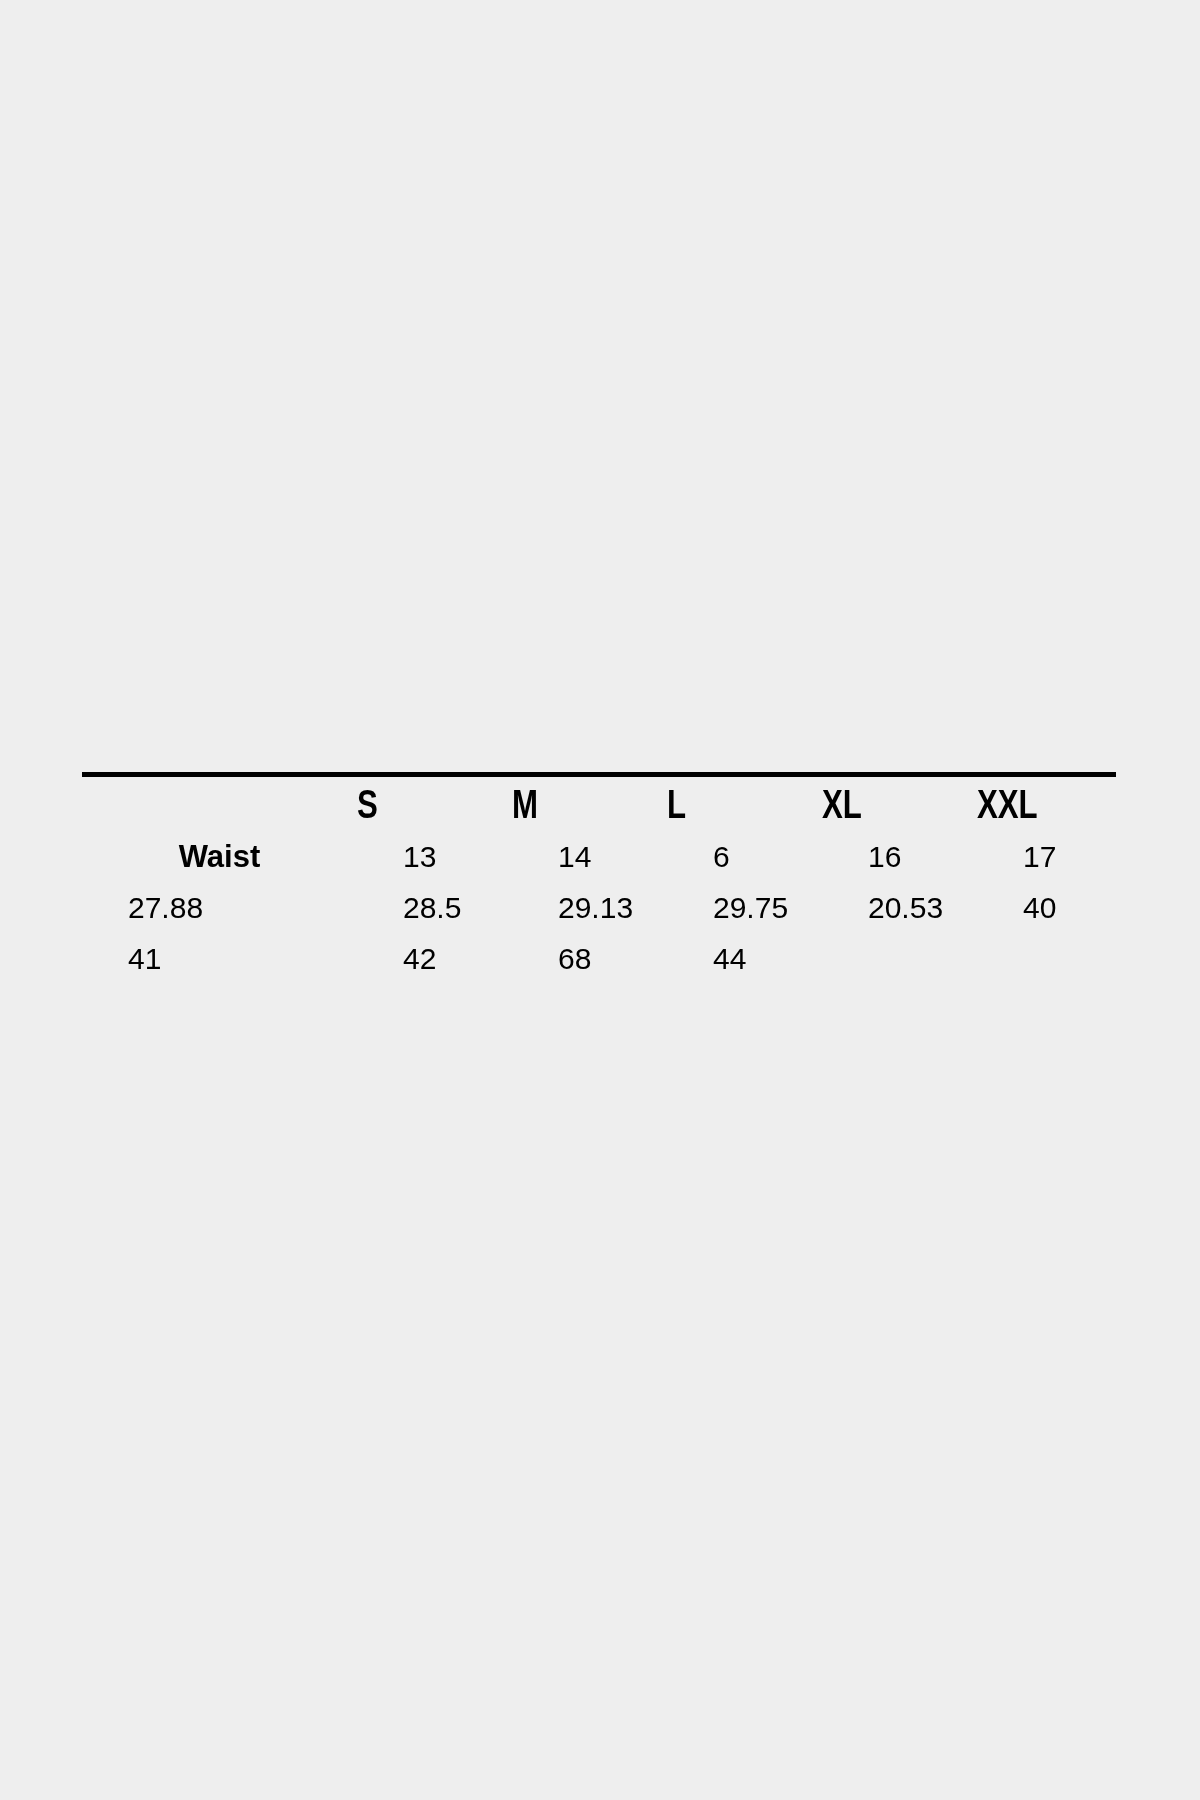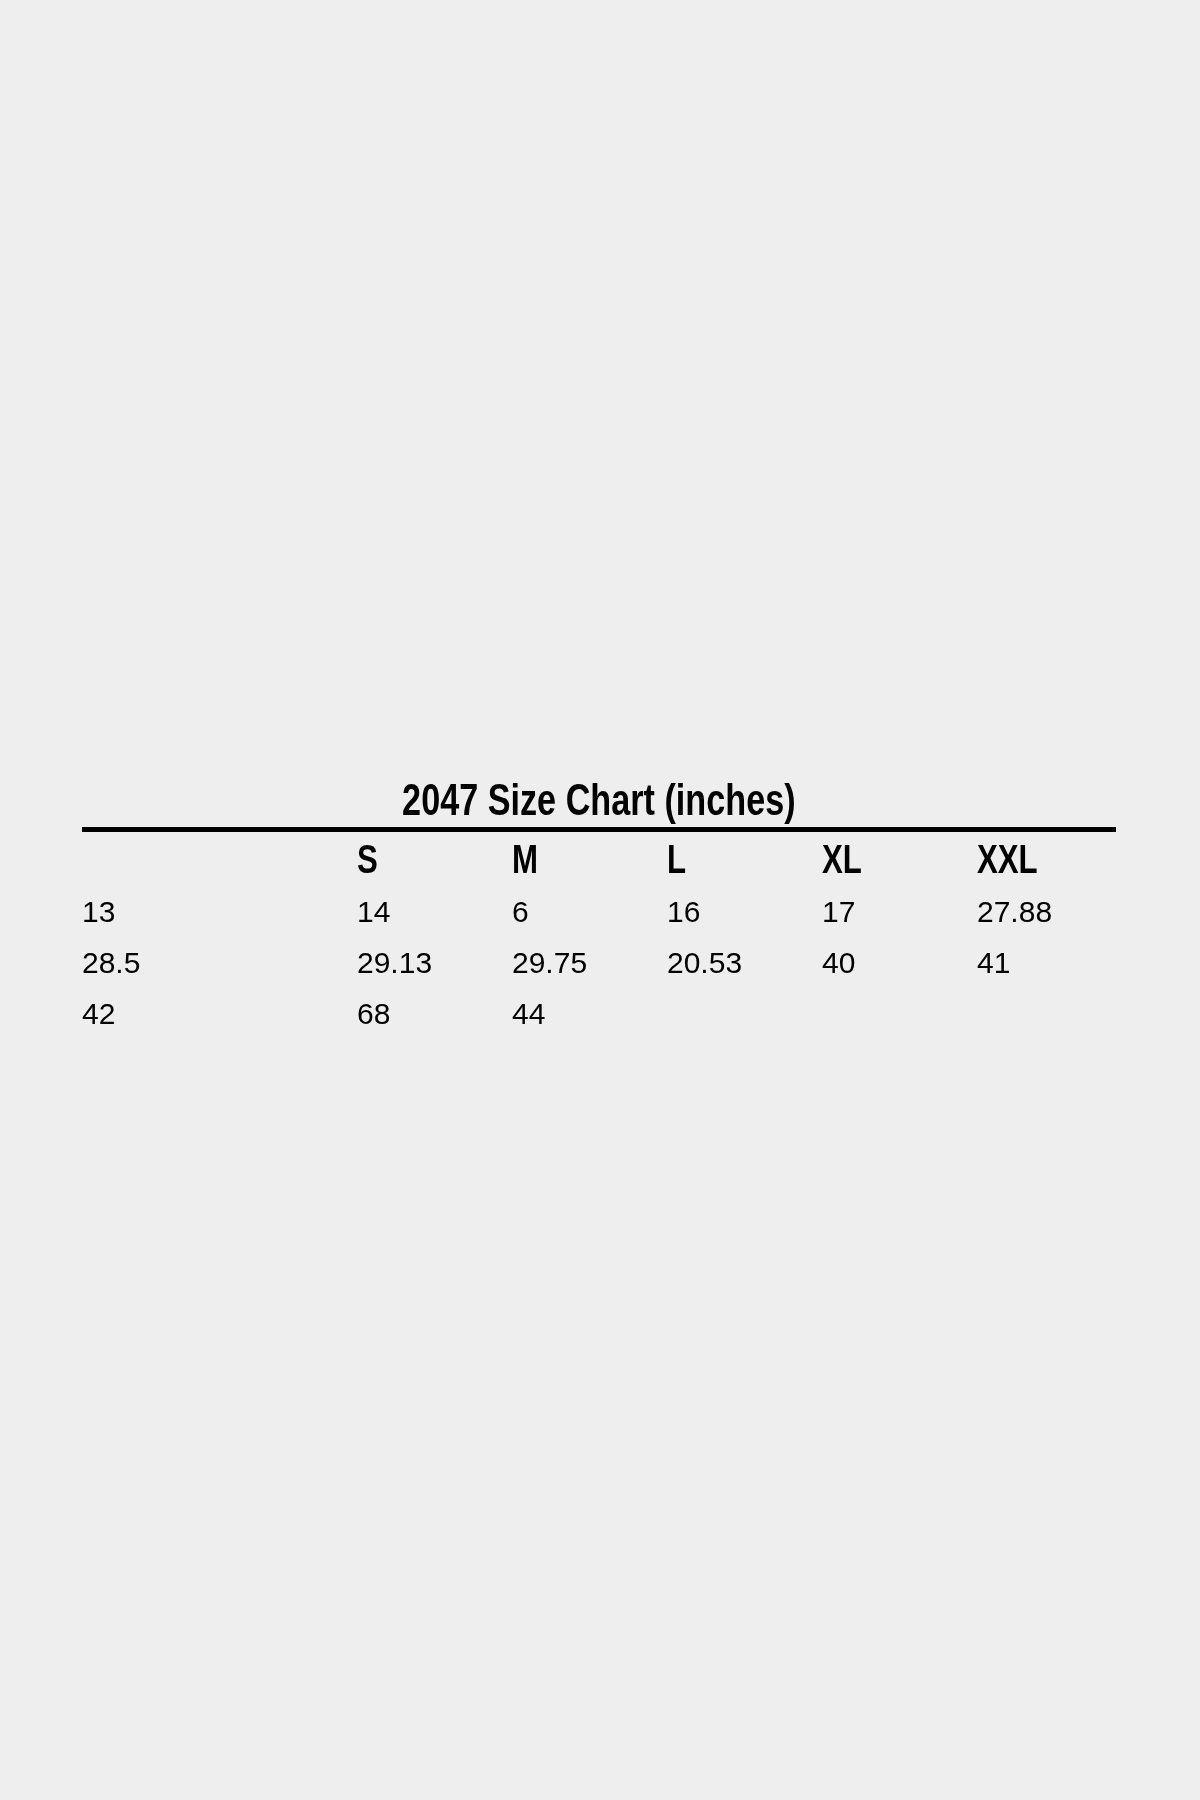--- a/index.html
+++ b/index.html
@@ -66,30 +66,28 @@
   }
   .label-cell {
     justify-content: center;
     font-size: 31px;
     font-weight: bold;
   }
   .value-cell {
     justify-content: flex-start;
     font-size: 30px;
     font-weight: normal;
+    margin-left: 46px;
   }
 </style>
 </head>
 <body>
 
 <div class="size-chart">
 
-  <div class="chart-title">
-    <span class="squeeze-title">2047 Size Chart (inches)</span>
-  </div>
 
   <div class="title-rule"></div>
 
   <div class="chart-table">
 
     <div class="cell header-cell"></div>
     <div class="cell header-cell">
       <span class="squeeze-h">S</span>
     </div>
     <div class="cell header-cell">
@@ -98,20 +96,21 @@
     <div class="cell header-cell">
       <span class="squeeze-h">L</span>
     </div>
     <div class="cell header-cell">
       <span class="squeeze-h">XL</span>
     </div>
     <div class="cell header-cell">
       <span class="squeeze-h">XXL</span>
     </div>
 
+    <div class="cell label-cell">Waist</div>
     <div class="cell value-cell">13</div>
     <div class="cell value-cell">14</div>
     <div class="cell value-cell">6</div>
     <div class="cell value-cell">16</div>
     <div class="cell value-cell">17</div>
 
     <div class="cell value-cell">27.88</div>
     <div class="cell value-cell">28.5</div>
     <div class="cell value-cell">29.13</div>
     <div class="cell value-cell">29.75</div>

